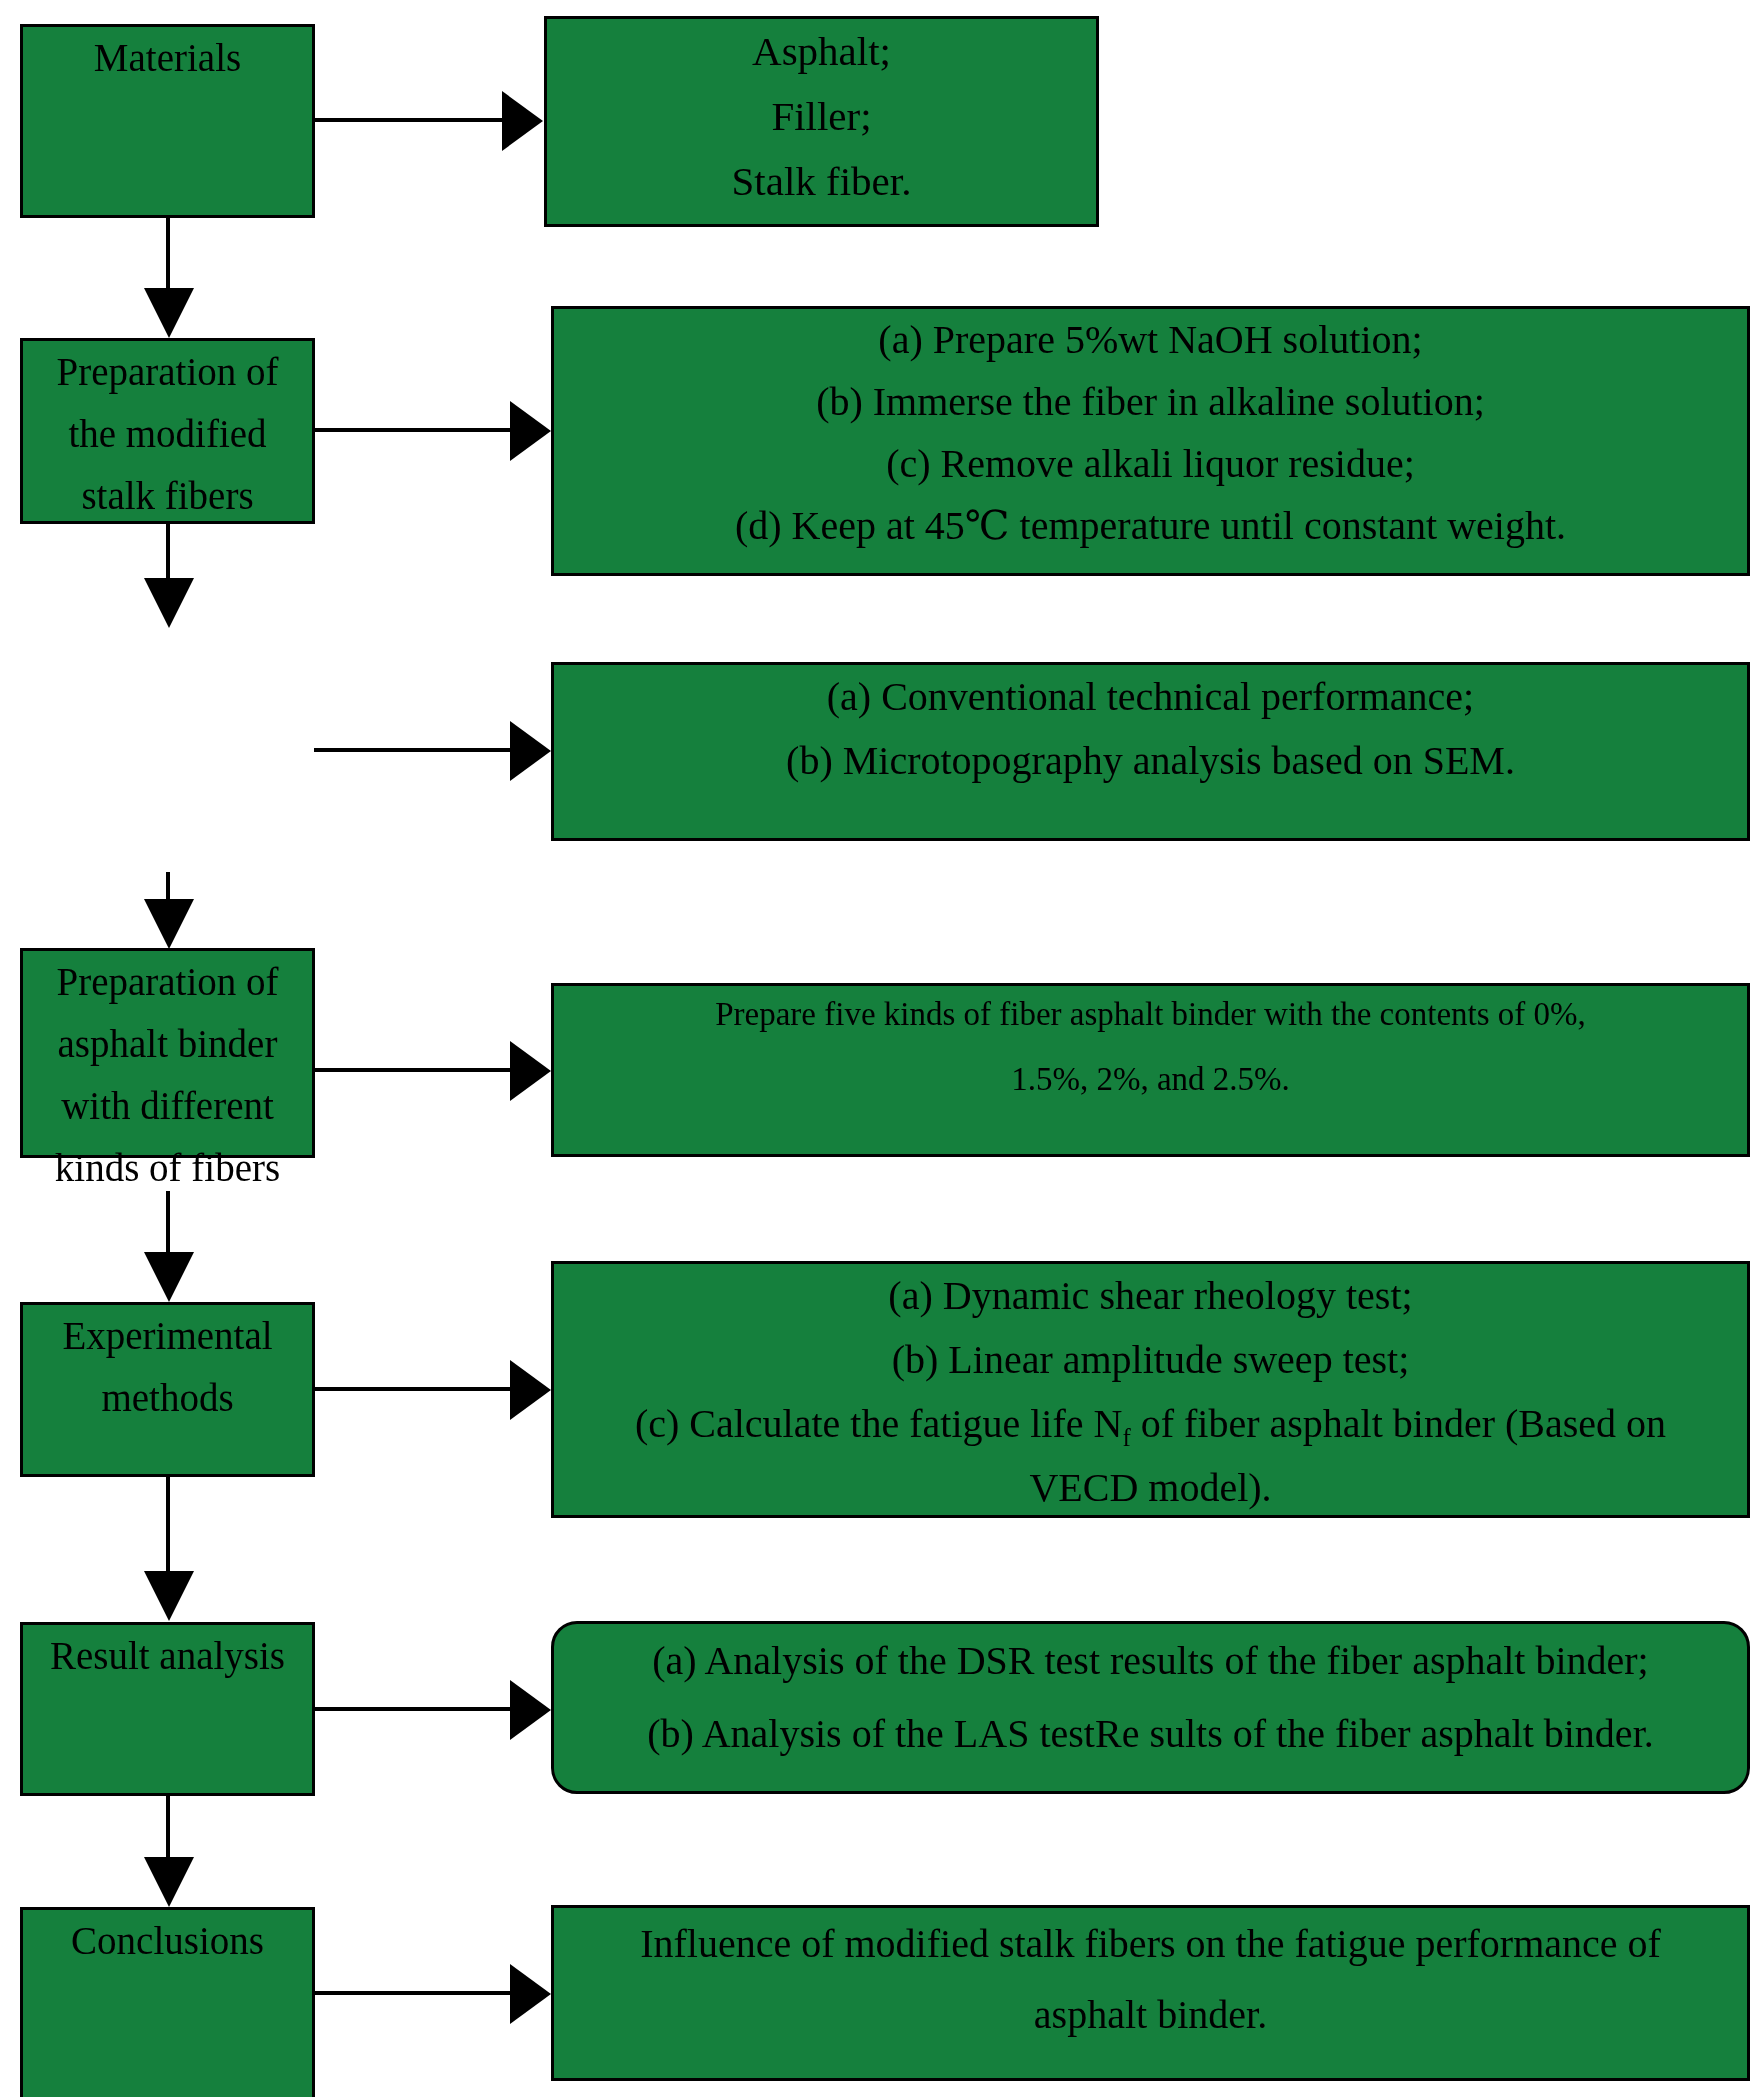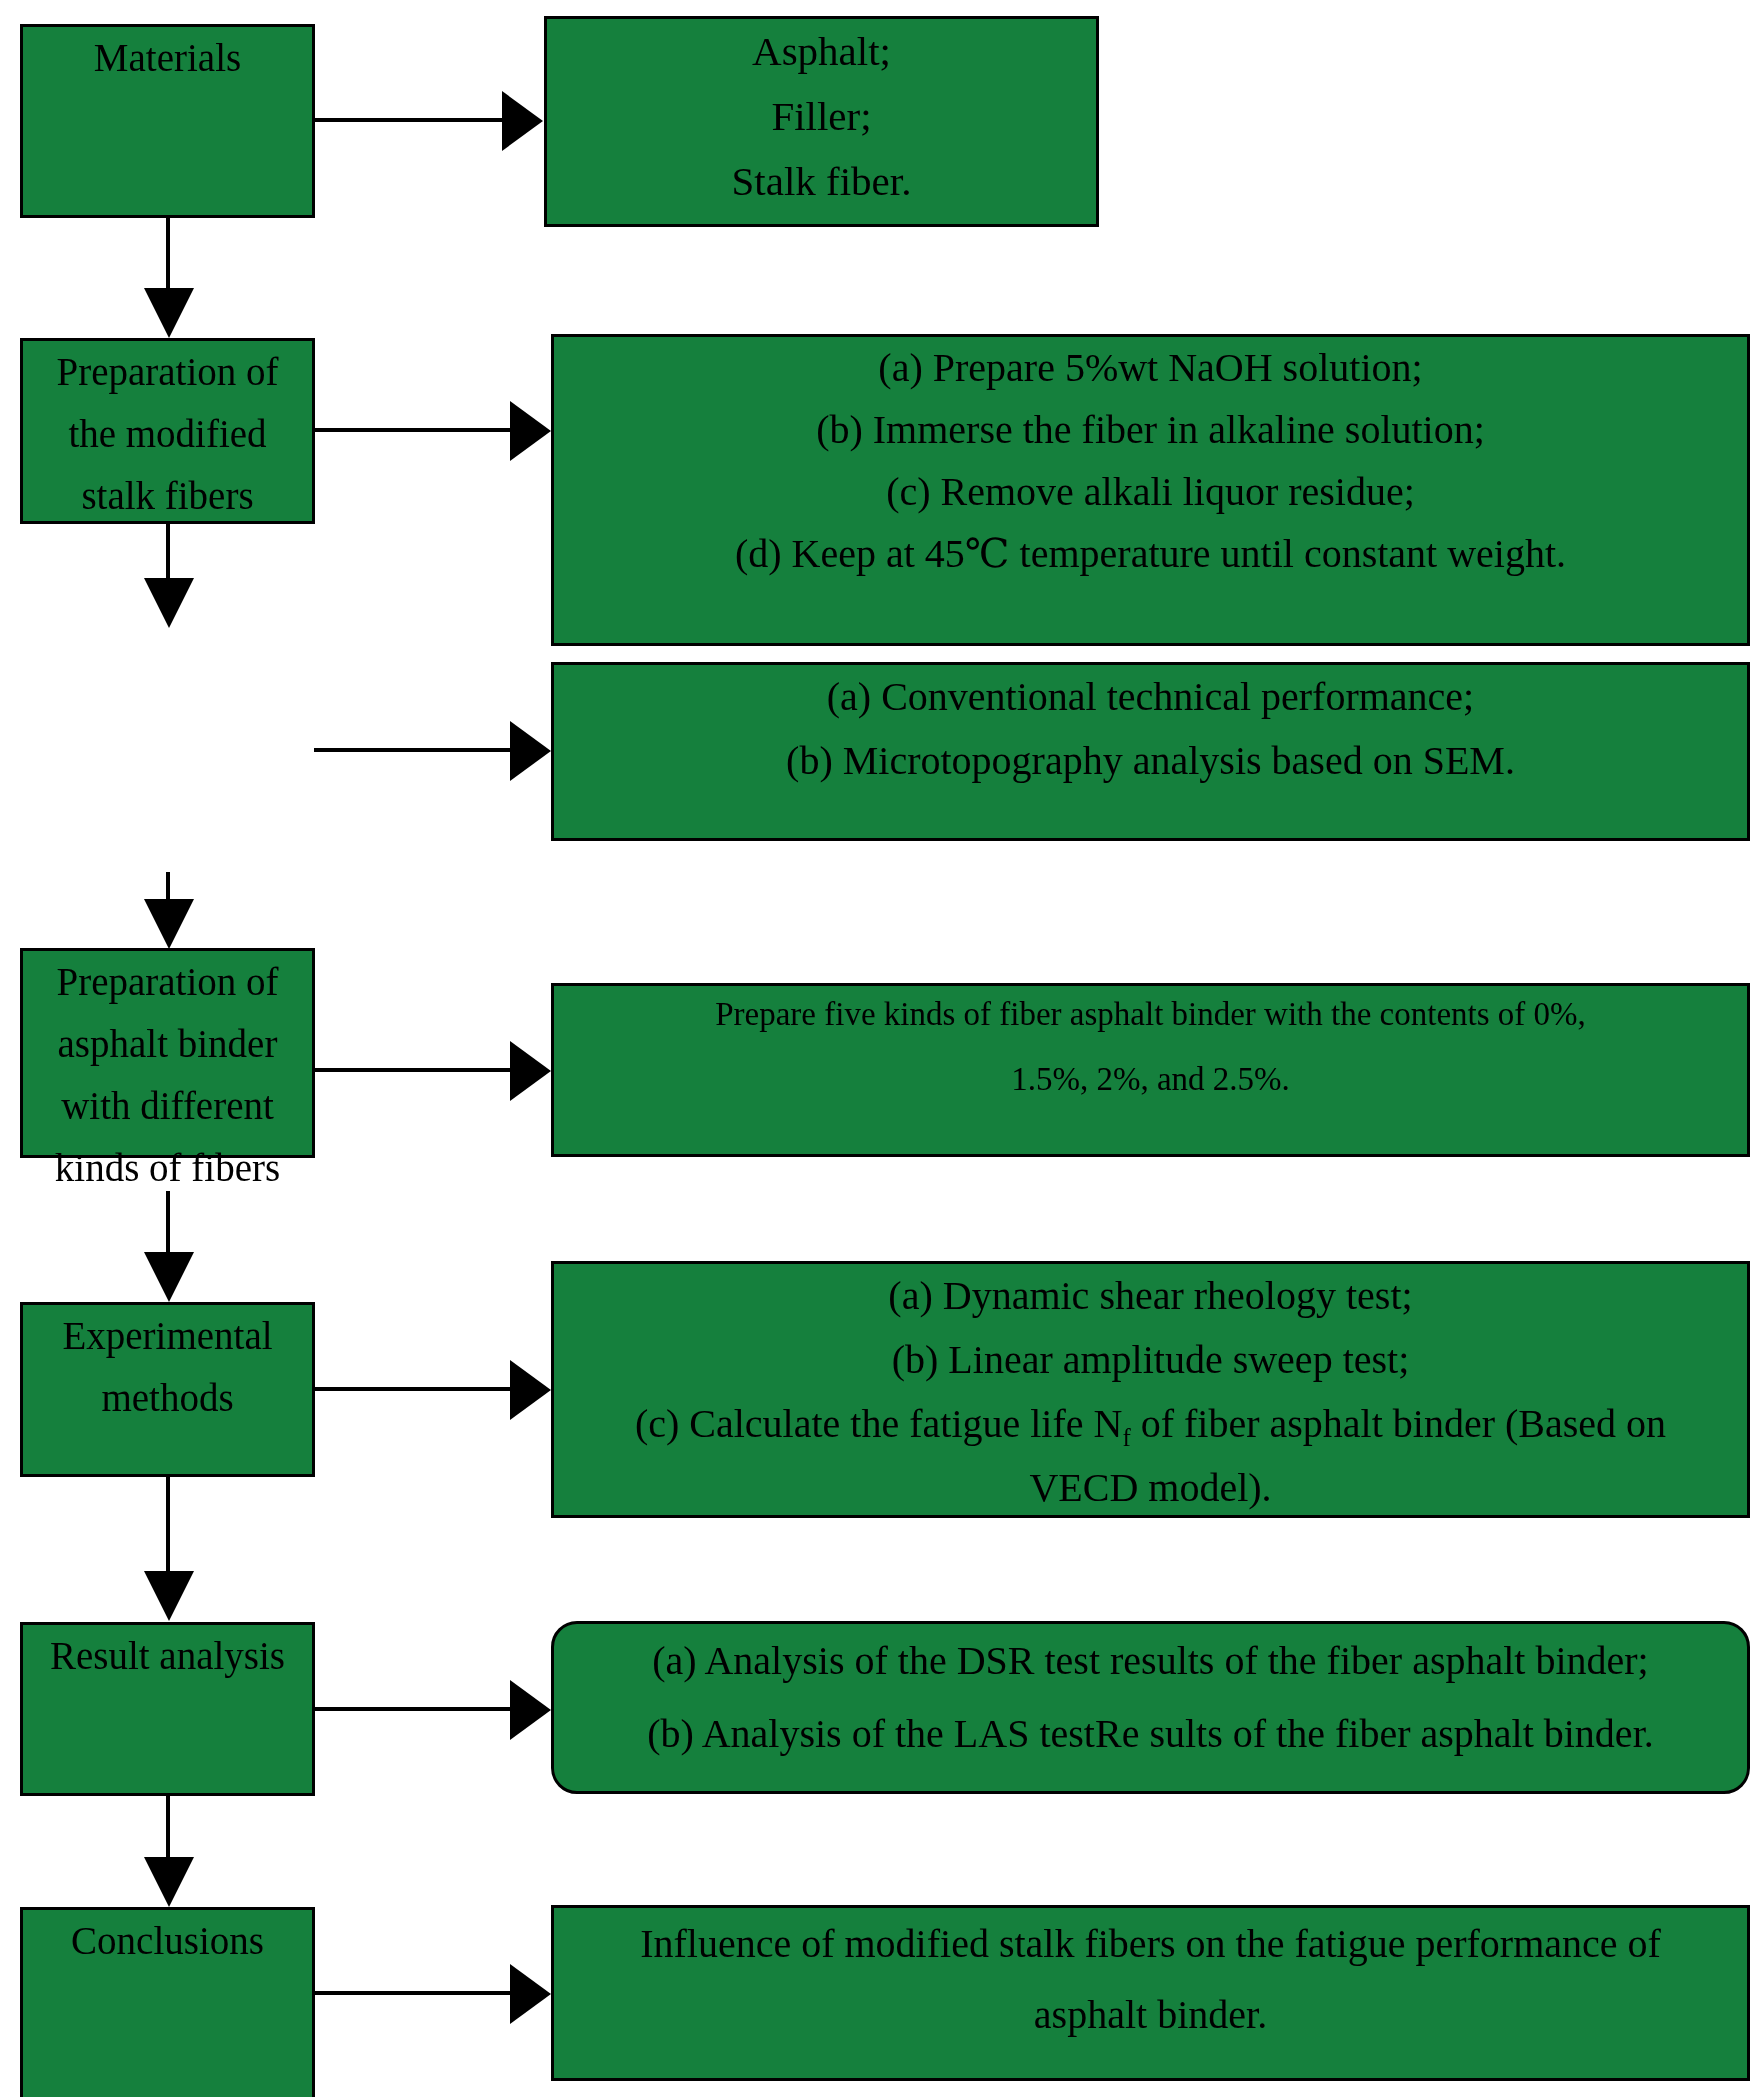--- a/index.html
+++ b/index.html
@@ -41,21 +41,21 @@
 
   #l1 { top: 23.5px;   height: 194px; }
   #l2 { top: 338px;  height: 186px; }
   #l3 { top: 628px;  height: 245px; }
   #l4 { top: 948px; height: 210px; }
   #l5 { top: 1302px; height: 175px; }
   #l6 { top: 1622px; height: 174px; }
   #l7 { top: 1907px; height: 208px; }
 
   #r1 { top: 15.7px;   height: 211px; left: 544px; width: 555px; line-height: 65px; font-size: 41px; }
-  #r2 { top: 306px;  height: 312px; line-height: 62px; margin-top: 28px; }
+  #r2 { top: 306px;  height: 270px; line-height: 62px; }
   #r3 { top: 662px;  height: 179px; line-height: 64px; }
   #r4 { top: 983px; height: 174px; line-height: 57px; font-size: 33px; gap: 8px; }
   #r5 { top: 1261px; height: 257px; line-height: 64px; padding: 0; }
   #r6 { top: 1621px; height: 173px; line-height: 73px; border-radius: 26px; }
   #r7 { top: 1905px; height: 176px; line-height: 71px; }
 
   .vline { position: absolute; left: 166px; width: 4.3px; background: #000000; }
   .vhead {
     position: absolute; left: 144px; width: 0; height: 0;
     border-left: 25px solid transparent;

